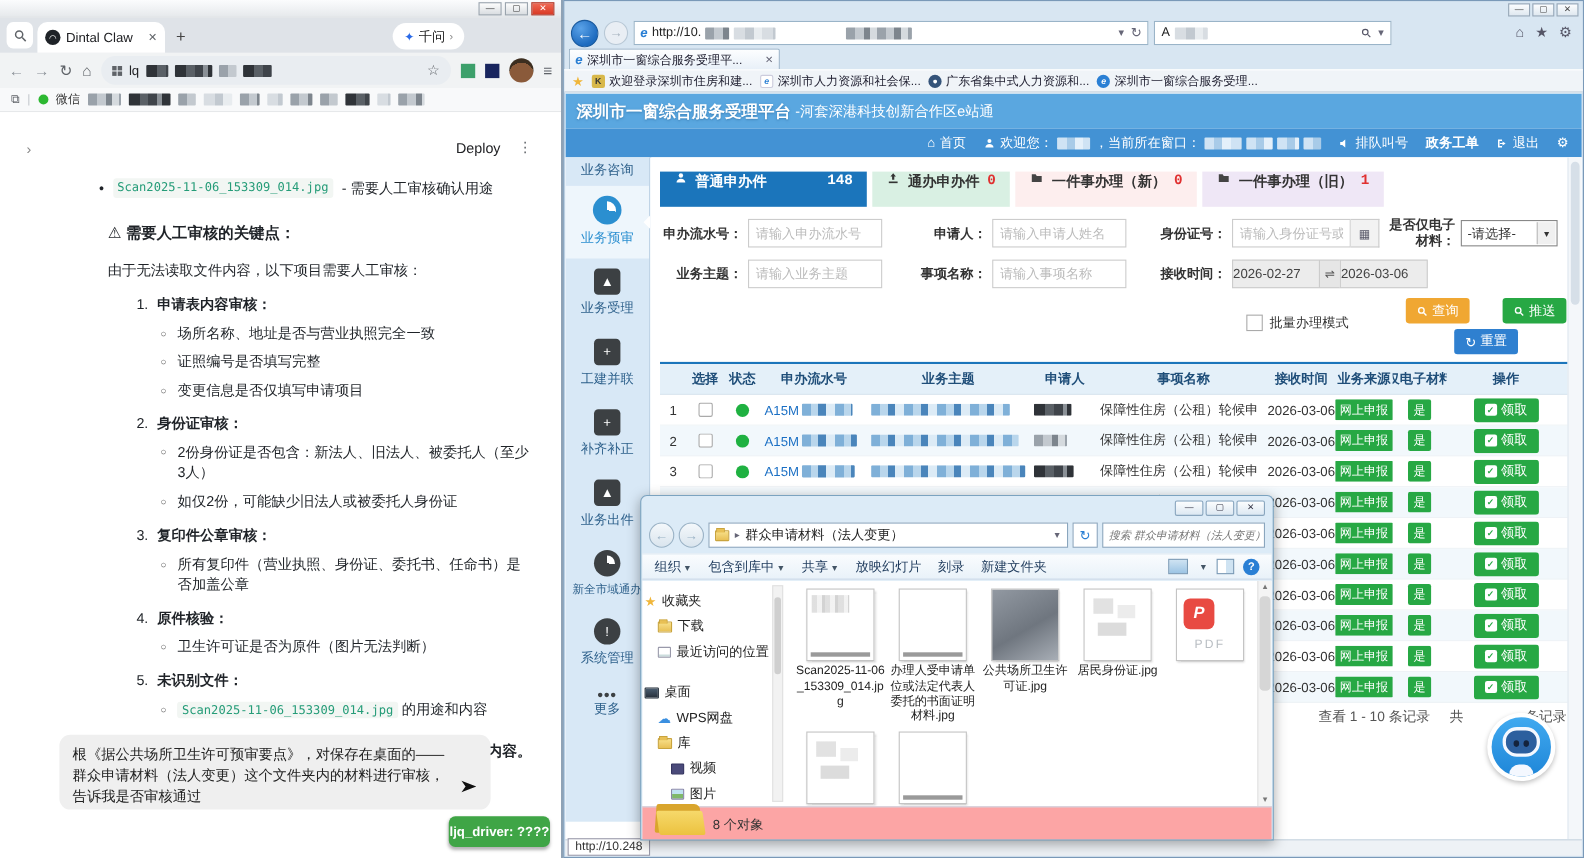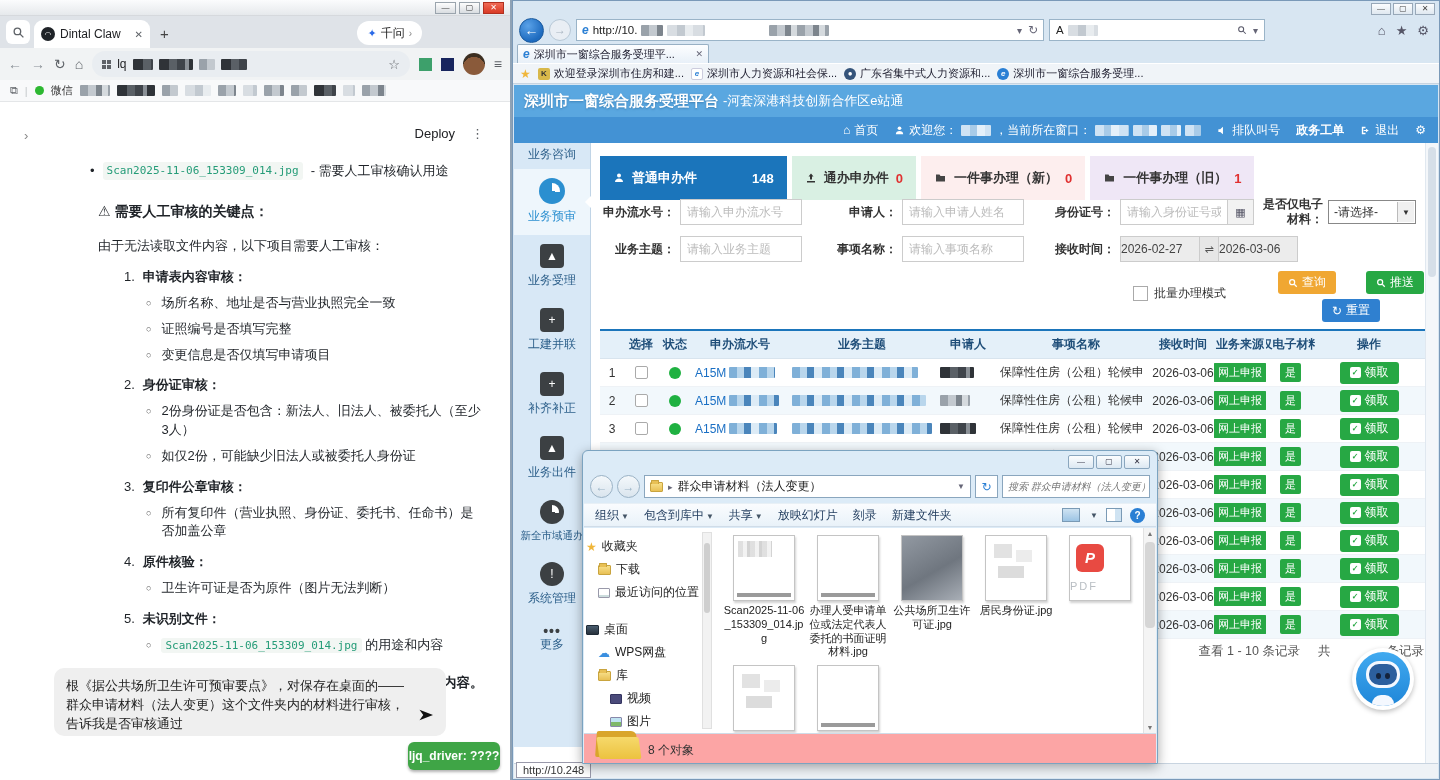--- a/index.html
+++ b/index.html
@@ -102,21 +102,21 @@
   .sic.round { border-radius:50%; }
   .sic-active { width:26px; height:26px; border-radius:50%; background:#2b8fd0; margin:0 auto 4px; position:relative; }
   .sic-active::before { content:""; position:absolute; inset:5px; border-radius:50%; background:conic-gradient(#fff 0 100deg,transparent 100deg 360deg); }
   .sic-wedge { position:relative; }
   .sic-wedge::before { content:""; position:absolute; inset:5px; border-radius:50%; background:conic-gradient(#fff 0 100deg,transparent 100deg 360deg); }
   .smore { font-size:14px; letter-spacing:1px; color:#3c4043; font-weight:bold; line-height:10px; }
   .slabel.small { font-size:10.5px; }
 
   .main { position:absolute; left:78px; top:58px; right:0; bottom:0; background:#fff; overflow:hidden; }
   .tabsrow { position:absolute; top:13px; left:8px; display:flex; gap:5px; }
-  .ptab { height:44px; padding:0 13px; display:flex; align-items:center; gap:7px; font-size:13px; font-weight:bold; color:#333; }
+  .ptab { height:32px; padding:0 13px; display:flex; align-items:flex-start; gap:7px; font-size:13px; font-weight:bold; color:#333;font-family:Liberation Mono, monospace; }
   .ptab .cnt { color:#e03030; }
   .ptab.t1 { background:#1b75bb; color:#fff; }
   .ptab.t1 .cnt { color:#fff;margin-left:48px; }
   .ptab.t2 { background:#d9f0e3; }
   .ptab.t3 { background:#fdeeee; }
   .ptab.t4 { background:#efe7f6; }
 
   .form { position:absolute; top:54px; left:8px; right:8px; }
   .frow { display:flex; align-items:center; margin-bottom:9px; }
   .fl { font-weight:bold; font-size:12px; color:#333; text-align:right; padding-right:5px; flex:none; }
@@ -194,21 +194,21 @@
   .thumb { width:62px; height:66px; margin:0 auto 3px; background:#fff; border:1px solid #c4c4c4; box-shadow:1px 2px 2px rgba(0,0,0,.18); position:relative; }
   .th-sketch::before { content:""; position:absolute; left:4px; top:5px; width:34px; height:16px; background:repeating-linear-gradient(90deg,#d8d8d8 0 5px,#efefef 5px 9px,#c8c8c8 9px 12px); opacity:.8; }
   .th-sketch::after, .th-bar::after { content:""; position:absolute; left:3px; bottom:3px; right:3px; height:4px; background:#9a9a9a; }
   .th-dark { background:linear-gradient(150deg,#9299a2 0%,#6f767f 55%,#a8aeb6 100%); }
   .th-blocks::before { content:""; position:absolute; left:8px; top:8px; width:40px; height:38px; background:
       linear-gradient(#e2e2e2,#e2e2e2) 0 0/18px 14px no-repeat,
       linear-gradient(#ececec,#ececec) 22px 6px/16px 12px no-repeat,
       linear-gradient(#dcdcdc,#dcdcdc) 4px 22px/26px 12px no-repeat; }
   .th-id::before { content:""; position:absolute; left:14px; top:6px; width:26px; height:20px; background:#dedede; }
   .pdf-badge { position:absolute; left:6px; top:8px; width:28px; height:28px; background:#e84a42; border-radius:6px; color:#fff; font-weight:bold; font-size:15px; font-style:italic; display:flex; align-items:center; justify-content:center; }
-  .pdf-word { position:absolute; left:0; right:0; bottom:6px; color:#b9bec3; font-size:11px; letter-spacing:2px; text-align:left; }
+  .pdf-word { position:absolute; left:0; right:0; bottom:6px; color:#b9bec3; font-size:11px; letter-spacing:2px; text-align:center; }
   .ex-scroll { position:absolute; right:0; top:0; bottom:0; width:13px; background:#f4f4f4; border-left:1px solid #e2e2e2; font-size:7px; color:#777; text-align:center; }
   .exs-up { position:absolute; top:2px; left:0; right:0; }
   .exs-dn { position:absolute; bottom:2px; left:0; right:0; }
   .exs-thumb { position:absolute; left:1px; right:1px; top:14px; height:86px; background:#d6d6d6; border-radius:4px; }
   .ex-status { position:absolute; left:1px; right:1px; bottom:0; height:30px; background:#fca5a5; border-top:1px solid #cfdce8; font-size:12px; color:#333; }
   .bigfold { position:absolute; left:12px; bottom:4px; width:44px; height:34px; }
   .bigfold::before { content:""; position:absolute; left:0; bottom:2px; width:40px; height:26px; background:#d9a52c; border-radius:2px 6px 2px 2px; transform:skewX(-4deg); }
   .bigfold::after { content:""; position:absolute; left:2px; bottom:0; width:42px; height:22px; background:linear-gradient(#f6d96b,#ecc23f); border-radius:2px; transform:skewX(8deg); }
   .ex-count { position:absolute; left:64px; top:8px; }
 

